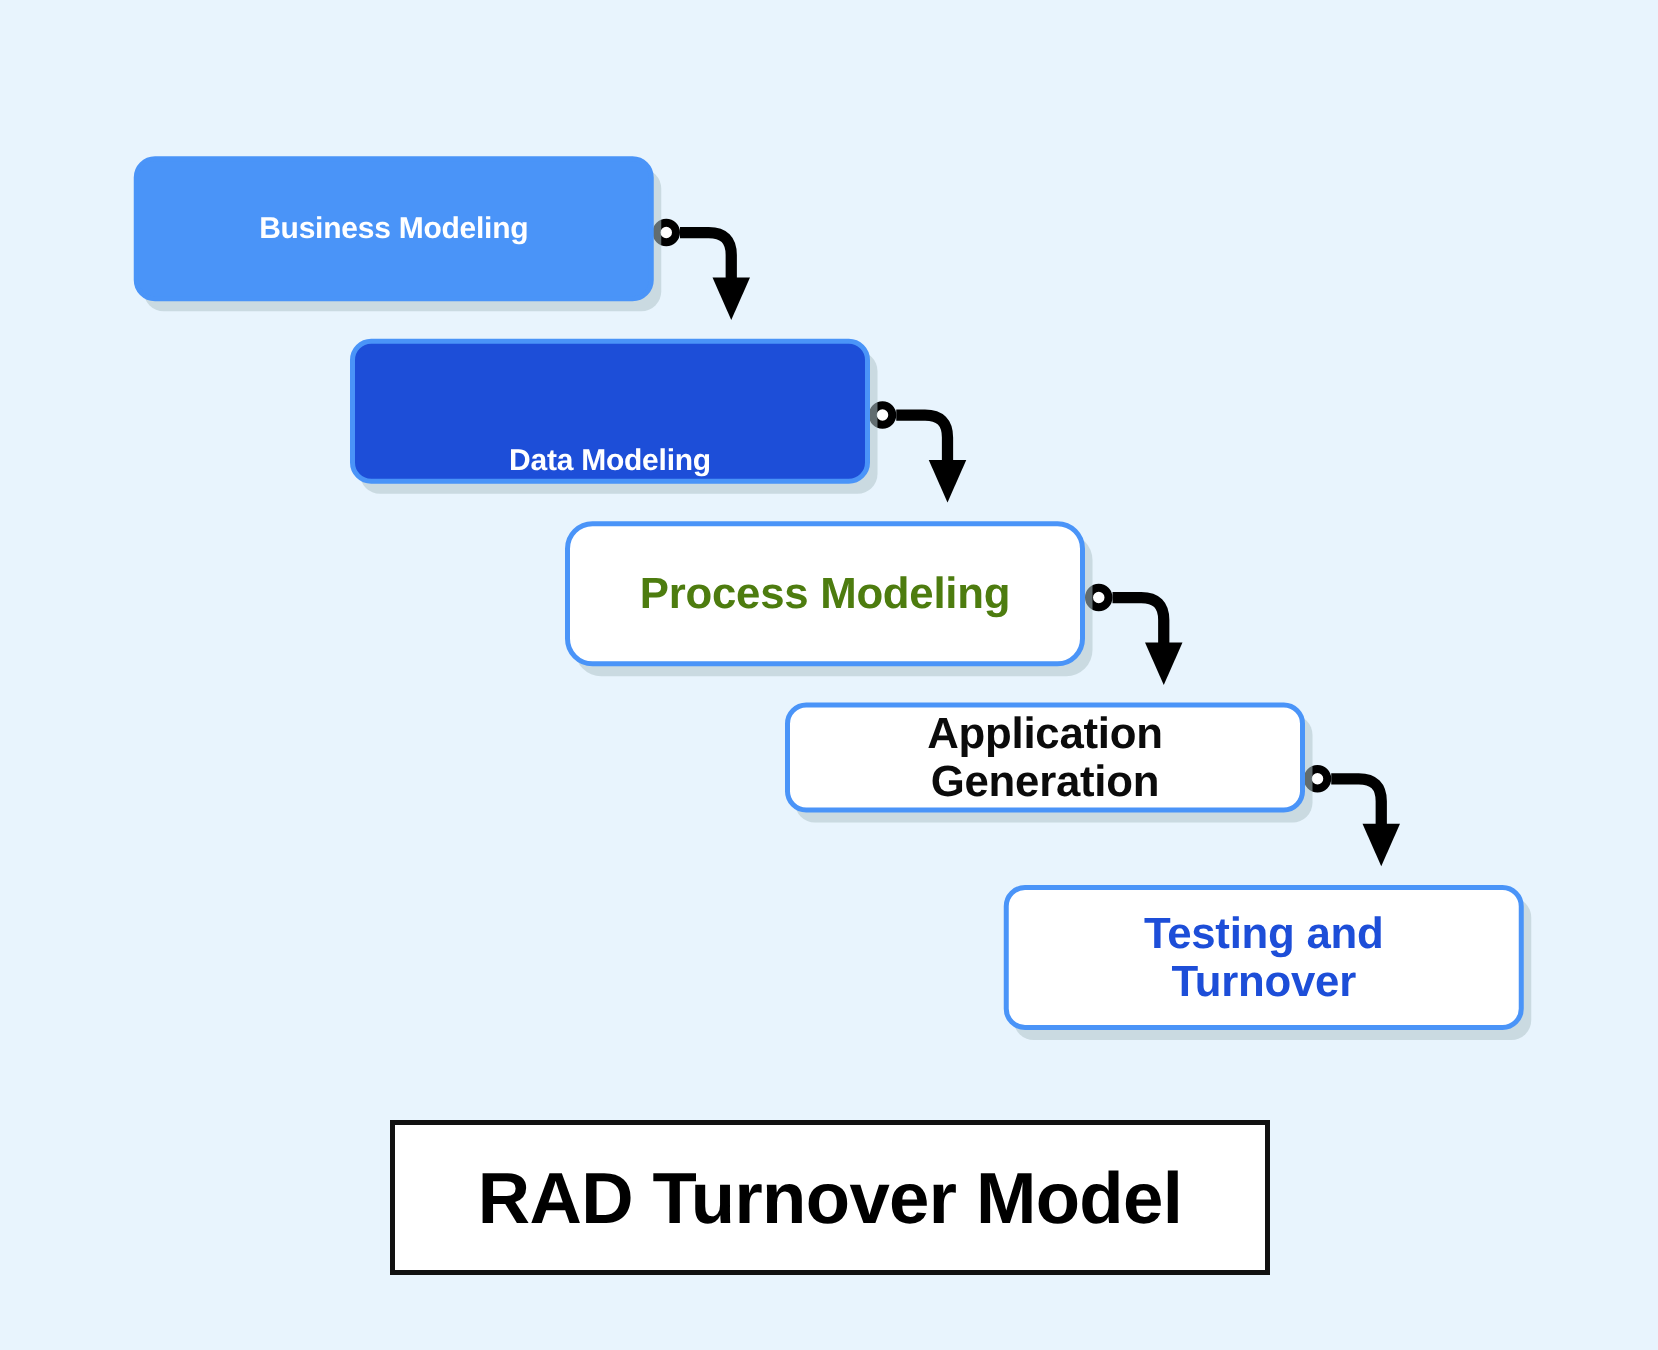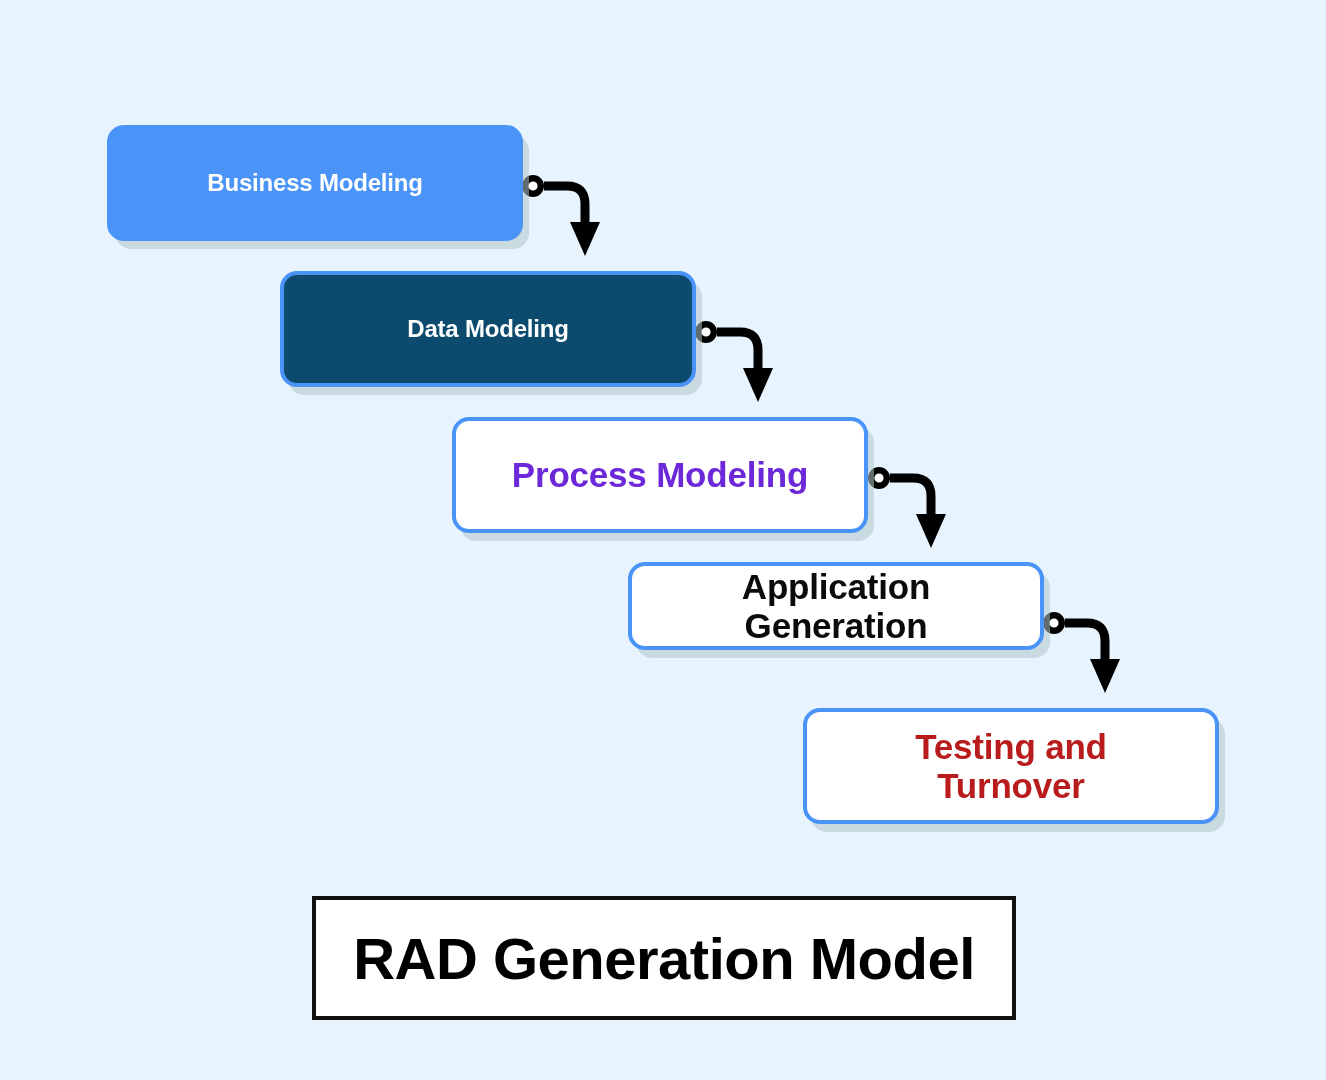--- a/index.html
+++ b/index.html
@@ -112,33 +112,33 @@
         <path d="M 1065 623 L 1087 623 Q 1105 623 1105 641 L 1105 661" fill="none" stroke="#000000" stroke-width="9" stroke-linecap="butt"></path>
         <polygon points="1090,659 1120,659 1105,693" fill="#000000"></polygon>
         <circle cx="1054" cy="623" r="7.8" fill="#ffffff" stroke="#000000" stroke-width="6.4"></circle>
       </g>
     </svg>
 
   <div id="stage-host">
       <div class="stage filled" style="left: 107px; top: 125px; width: 416px; height: 116px; background: rgb(74, 148, 248); border-color: rgb(74, 148, 248); color: rgb(255, 255, 255);">
         <span class="stage-label">Business Modeling</span>
       </div>
-      <div class="stage filled" style="left: 280px; top: 271px; width: 416px; height: 116px; background: #0c4a6e; border-color: rgb(74, 148, 248); color: rgb(255, 255, 255);">
+      <div class="stage filled" style="left: 280px; top: 271px; width: 416px; height: 116px; background: #1d4ed8; border-color: rgb(74, 148, 248); color: rgb(255, 255, 255); align-items: flex-end;">
         <span class="stage-label">Data Modeling</span>
       </div>
-      <div class="stage outlined" style="left: 452px; top: 417px; width: 416px; height: 116px; background: rgb(255, 255, 255); border-color: rgb(74, 148, 248); color: #6d28d9;">
+      <div class="stage outlined" style="left: 452px; top: 417px; width: 416px; height: 116px; background: rgb(255, 255, 255); border-color: rgb(74, 148, 248); color: #4d7c0f; border-radius: 22px;">
         <span class="stage-label">Process Modeling</span>
       </div>
       <div class="stage outlined" style="left: 628px; top: 562px; width: 416px; height: 88px; background: rgb(255, 255, 255); border-color: rgb(74, 148, 248); color: rgb(11, 11, 11);">
         <span class="stage-label">Application
 Generation</span>
       </div>
-      <div class="stage outlined" style="left: 803px; top: 708px; width: 416px; height: 116px; background: rgb(255, 255, 255); border-color: rgb(74, 148, 248); color: #b91c1c;">
+      <div class="stage outlined" style="left: 803px; top: 708px; width: 416px; height: 116px; background: rgb(255, 255, 255); border-color: rgb(74, 148, 248); color: #1d4ed8;">
         <span class="stage-label">Testing and
 Turnover</span>
       </div>
     </div>
 
   <div id="title-plate" style="left: 312px; top: 896px; width: 704px; height: 124px; background: rgb(255, 255, 255); border-color: rgb(17, 17, 17);">
-    <span class="title-text">RAD Generation Model</span>
+    <span class="title-text">RAD Turnover Model</span>
   </div>
 
 </div>
 
 </body></html>

